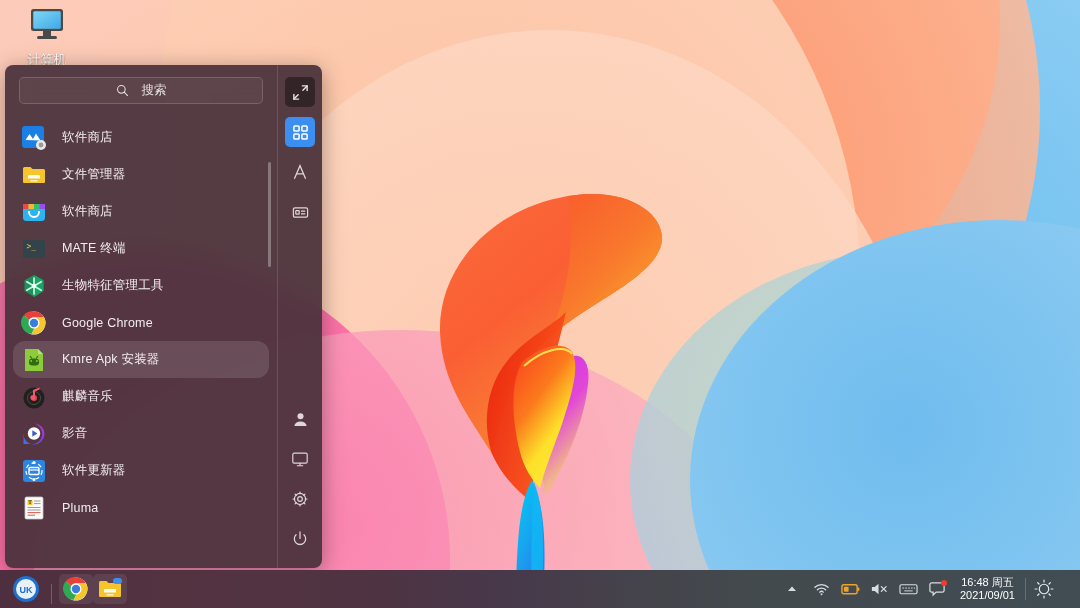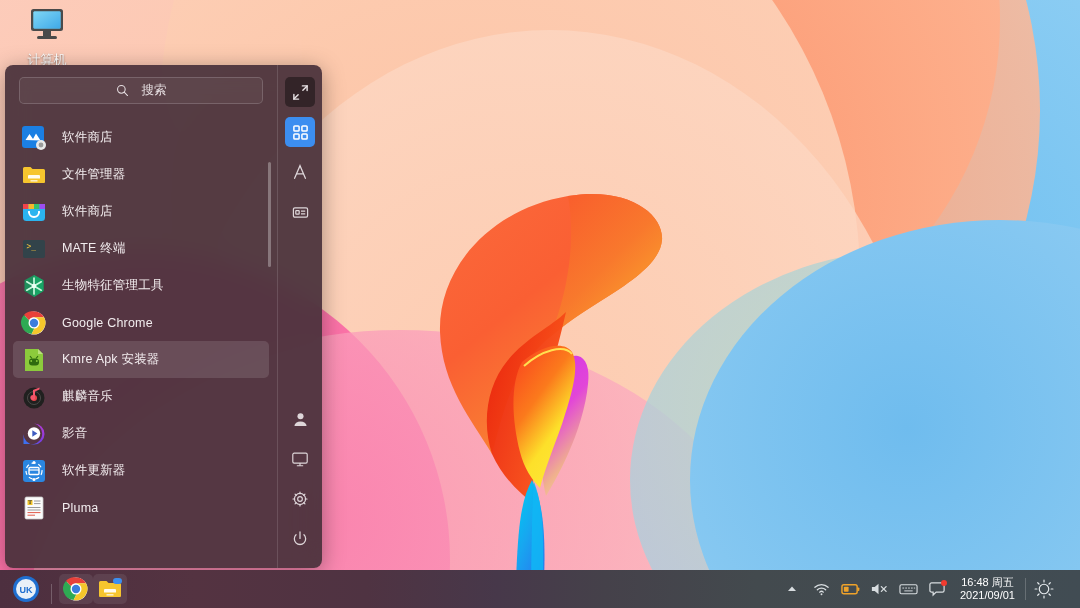--- a/index.html
+++ b/index.html
@@ -104,21 +104,21 @@
   #searchbox .ph{ color:#e7dfe2; font-size:12.5px; }
   #applist{
     flex:1; overflow:hidden; position:relative;
     padding:5px 0 0 0;
   }
   .app-row{
     display:flex; align-items:center;
     height:37px; margin:0 8px; padding-left:8px;
     border-radius:5px; gap:15px; cursor:default;
   }
-  .app-row.sel{ background:rgba(255,255,255,.12); }
+  .app-row.sel{ background:rgba(255,255,255,.12);border-radius:12px; }
   .app-row .nm{ color:#f2ecee; font-size:12.5px; letter-spacing:.2px; }
   .app-ico{ width:26px; height:26px; flex:none; position:relative; }
 
   #vscroll{
     position:absolute; right:6px; top:48px;
     width:3px; height:105px; border-radius:2px;
     background:rgba(255,255,255,.3);
   }
 
   #menu-divider{

